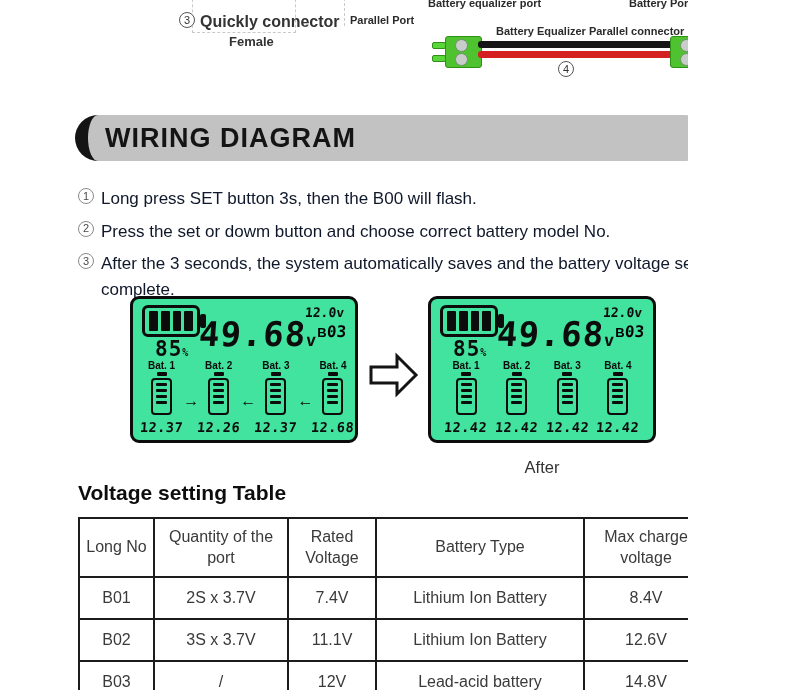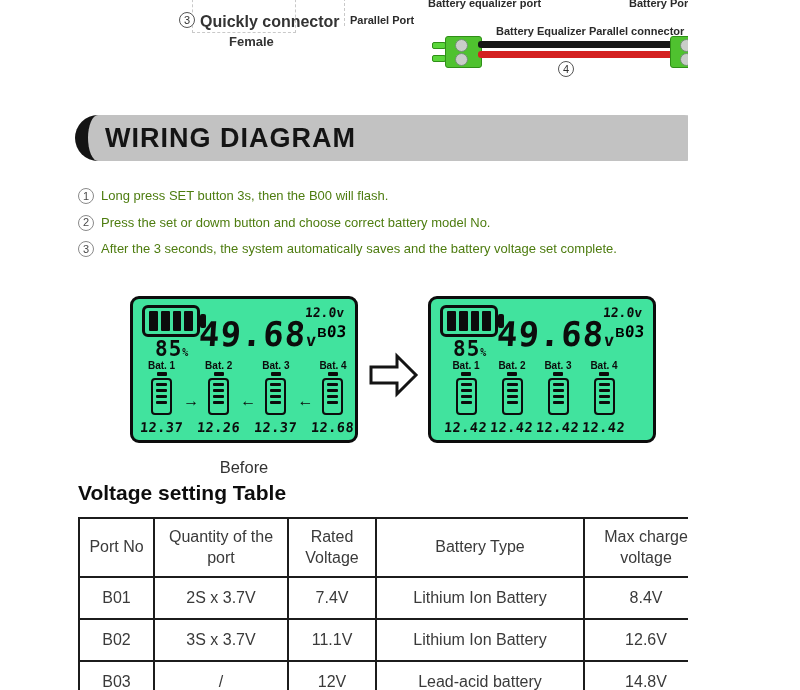--- a/index.html
+++ b/index.html
@@ -31,41 +31,41 @@
   .wire{position:absolute;height:7px;border-radius:3px;}
 
   
   .section-header{position:absolute;left:75px;top:115px;width:632px;height:46px;background:var(--header-gray);border-left:13px solid #141414;display:flex;align-items:center;border-radius:23px;}
   .section-title{font-size:27px;font-weight:bold;color:#141414;letter-spacing:1px;padding-left:17px;}
 
   
   .instructions{position:absolute;left:78px;top:186px;width:636px;display:flex;flex-direction:column;gap:7px;}
   .instr{display:flex;gap:7px;align-items:flex-start;color:var(--text-gray);}
   .instr .circled{margin-top:2px;border-color:#8a8a8a;color:#4a4a4a;flex:none;}
-  .instr-text{font-size:13px;line-height:1.5;max-width:608px;color:#4d7c0f;}
+  .instr-text{font-size:17px;line-height:1.5;max-width:608px;color:#0f172a;}
 
   
   .lcd{position:absolute;top:296px;width:228px;height:147px;background:var(--lcd-green);border:3px solid var(--ink);border-radius:9px;}
   .lcd.before{left:130px;} .lcd.after{left:428px;}
   .seg{font-family:"DejaVu Sans Mono",monospace;font-weight:bold;color:var(--ink);}
 
   .big-bat{position:absolute;left:9px;top:6px;width:58px;height:32px;border:3px solid var(--ink);border-radius:6px;display:flex;gap:3px;padding:3px 4px;}
   .big-bat::after{content:"";position:absolute;right:-9px;top:50%;transform:translateY(-50%);width:6px;height:14px;background:var(--ink);border-radius:2px;}
   .big-bat .vbar{width:9px;height:100%;background:var(--ink);border-radius:1px;}
 
   .lcd-pct{position:absolute;left:22px;top:38px;font-size:21px;letter-spacing:1px;}
   .lcd-pct .pct-sign{font-size:10px;}
   .lcd-main{position:absolute;left:66px;top:15px;font-size:34px;letter-spacing:1px;transform:skewX(-4deg);}
   .lcd-main .volt-unit{font-size:17px;}
   .lcd-aux{position:absolute;right:11px;top:6px;font-size:13px;transform:skewX(-4deg);}
   .lcd-model{position:absolute;right:9px;top:23px;}
   .model-prefix{font-size:13px;font-weight:bold;}
   .model-num{font-family:"DejaVu Sans Mono",monospace;font-weight:bold;font-size:16px;transform:skewX(-4deg);display:inline-block;}
 
-  .lcd-cells{position:absolute;left:7px;right:7px;top:61px;display:flex;justify-content:flex-start;align-items:flex-start;}
+  .lcd-cells{position:absolute;left:7px;right:7px;top:61px;display:flex;justify-content:space-between;align-items:flex-start;}
   .lcd.after .lcd-cells{left:12px;right:12px;}
   .cell{display:flex;flex-direction:column;align-items:center;width:46px;}
   .cell-label{font-size:10px;font-weight:bold;color:var(--ink);white-space:nowrap;}
   .bat-icon{position:relative;width:21px;height:37px;border:2.5px solid var(--ink);border-radius:4px;margin-top:7px;}
   .bat-icon::before{content:"";position:absolute;top:-8px;left:50%;transform:translateX(-50%);width:10px;height:4px;background:var(--ink);border-radius:1px;}
   .bat-icon .bar{display:block;height:3.5px;background:var(--ink);margin:2.5px 3px 0;border-radius:1px;}
   .cell-value{font-family:"DejaVu Sans Mono",monospace;font-weight:bold;font-size:13.5px;color:var(--ink);margin-top:4px;letter-spacing:0.5px;transform:skewX(-4deg);}
   .lcd-arrow{align-self:flex-start;margin-top:32px;font-size:16px;font-weight:bold;color:var(--ink);width:14px;text-align:center;flex:none;}
 
   .between-arrow{position:absolute;left:367px;top:351px;width:52px;height:48px;}
@@ -247,34 +247,34 @@
             <span class="bar"></span>
             <span class="bar"></span>
             <span class="bar"></span>
             <span class="bar"></span>
           </span>
         <span class="cell-value">12.42</span>
       </div>
     </div>
   </div>
 
-  <div class="lcd-caption before">Before</div>
+  <div class="lcd-caption after">After</div>
 
   <div class="table-title">Voltage setting Table</div>
   <table class="volt">
     <colgroup>
         <col class="c1">
         <col class="c2">
         <col class="c3">
         <col class="c4">
         <col class="c5">
       </colgroup>
     <thead>
       <tr>
-        <th>Port No</th>
+        <th>Long No</th>
         <th>Quantity of the port</th>
         <th>Rated Voltage</th>
         <th>Battery Type</th>
         <th>Max charge voltage</th>
       </tr>
     </thead>
     <tbody>
       <tr>
         <td>B01</td>
         <td>2S x 3.7V</td>

